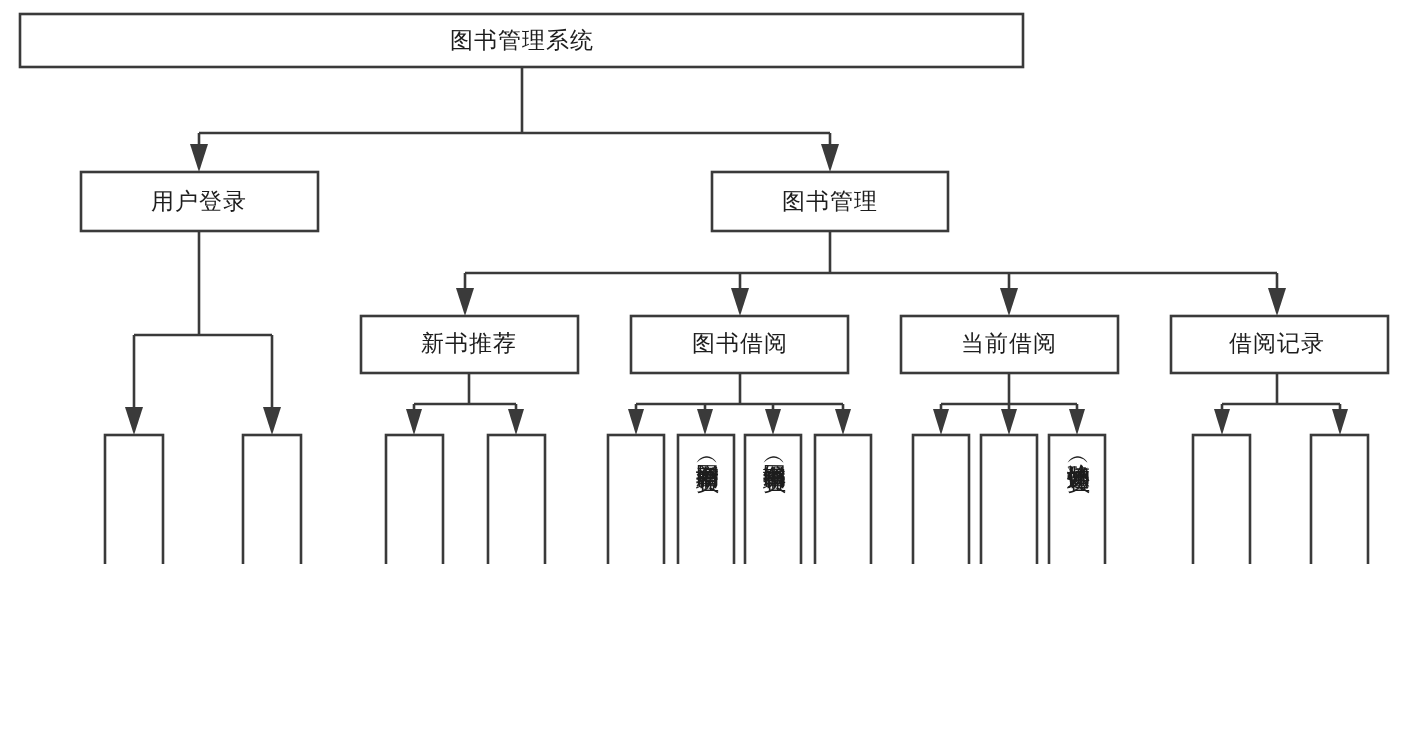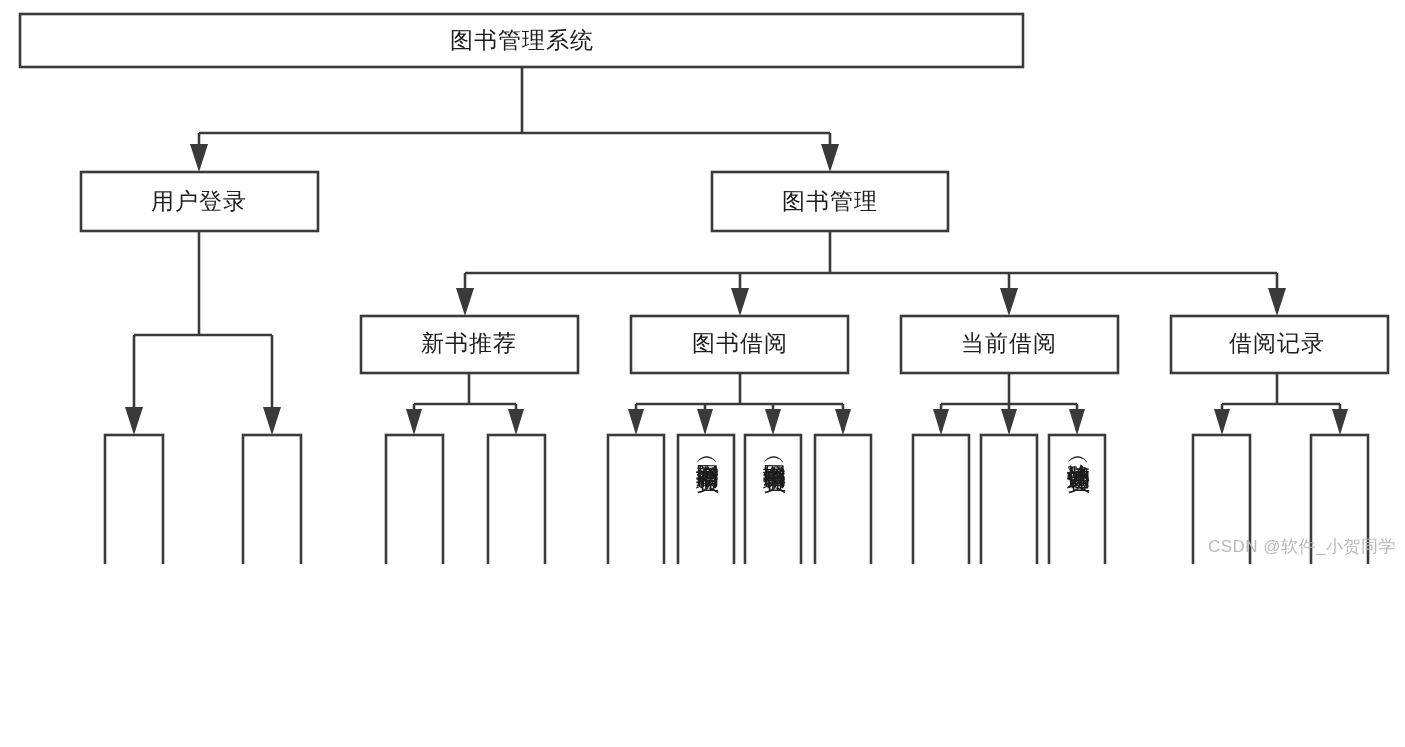--- a/index.html
+++ b/index.html
@@ -232,15 +232,14 @@
       <text class="node-label v-label" x="1222" y="585" writing-mode="tb" glyph-orientation-vertical="0">新增借阅记录</text>
     </g>
 
     <g>
       <rect class="node-box" x="1311" y="435" width="57" height="300"></rect>
       <text class="node-label v-label" x="1340" y="585" writing-mode="tb" glyph-orientation-vertical="0">查询借阅记录</text>
     </g>
 
   </svg>
 
-  <div class="watermark">CSDN @软件_小贺同学</div>
 
 </div>
 
 </body></html>

